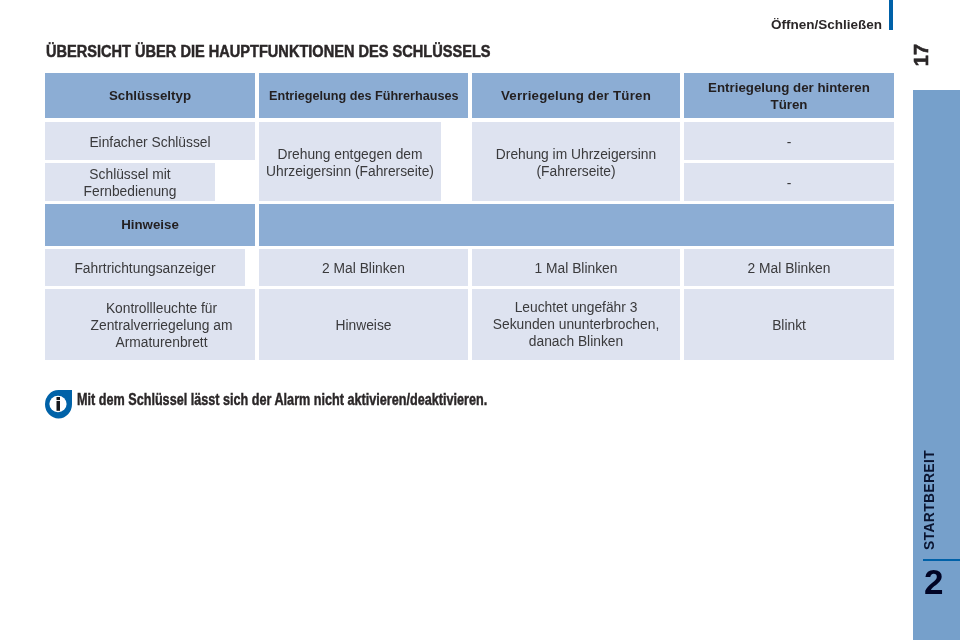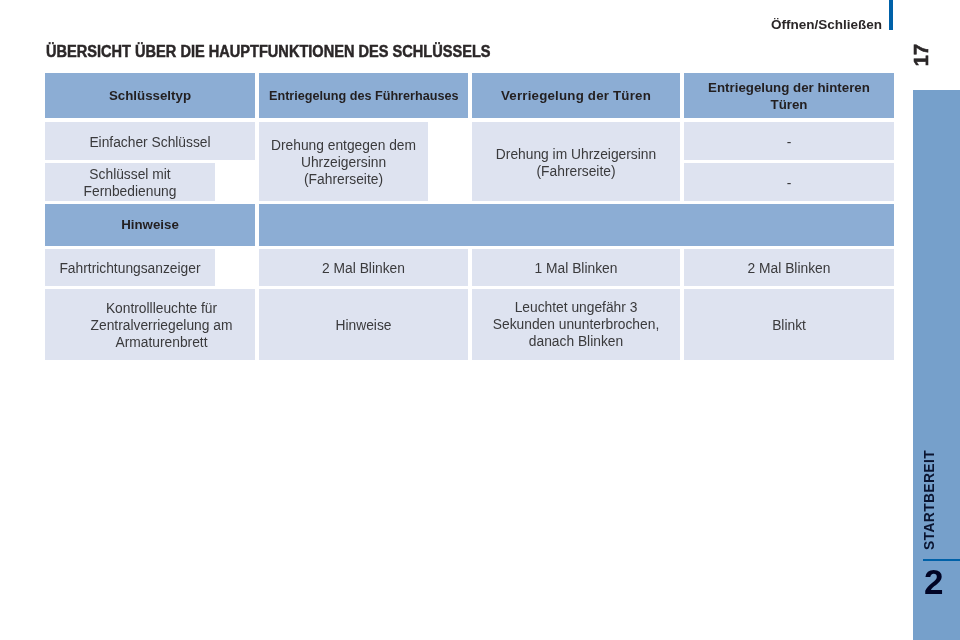--- a/index.html
+++ b/index.html
@@ -71,41 +71,50 @@
       </div>
     <div class="cell hd" style="left:214px;top:0px;width:209px;height:45px;">
         <span class="nw sq" style="transform:scaleX(0.95)">Entriegelung des Führerhauses</span>
       </div>
     <div class="cell hd" style="left:427px;top:0px;width:208px;height:45px;letter-spacing:0.2px;">
         <span class="nw">Verriegelung der Türen</span>
       </div>
     <div class="cell hd" style="left:639px;top:0px;width:210px;height:45px;line-height:17px;">Entriegelung der hinteren Türen</div>
 
     <div class="cell bd" style="left:0px;top:49px;width:210px;height:38px;">Einfacher Schlüssel</div>
-    <div class="cell bd" style="left:214px;top:49px;width:169px;height:79px;">Drehung entgegen dem Uhrzeigersinn (Fahrerseite)</div>
+    <div class="cell bd" style="left:214px;top:49px;width:182px;height:79px;">Drehung entgegen dem Uhrzeigersinn (Fahrerseite)</div>
     <div class="cell bd" style="left:427px;top:49px;width:208px;height:79px;">Drehung im Uhrzeigersinn (Fahrerseite)</div>
     <div class="cell bd" style="left:639px;top:49px;width:210px;height:38px;">-</div>
 
     <div class="cell bd" style="left:0px;top:90px;width:170px;height:38px;">Schlüssel mit Fernbedienung</div>
     <div class="cell bd" style="left:639px;top:90px;width:210px;height:38px;">-</div>
 
     <div class="cell hd" style="left:0px;top:131px;width:210px;height:42px;">Hinweise</div>
     <div class="cell hd" style="left:214px;top:131px;width:635px;height:42px;"></div>
 
-    <div class="cell bd" style="left:0px;top:176px;width:170px;height:37px;">Fahrtrichtungsanzeiger</div>
+    <div class="cell bd" style="left:0px;top:176px;width:200px;height:37px;">Fahrtrichtungsanzeiger</div>
     <div class="cell bd" style="left:214px;top:176px;width:209px;height:37px;">2 Mal Blinken</div>
     <div class="cell bd" style="left:427px;top:176px;width:208px;height:37px;">1 Mal Blinken</div>
     <div class="cell bd" style="left:639px;top:176px;width:210px;height:37px;">2 Mal Blinken</div>
 
     <div class="cell bd" style="left:0px;top:216px;width:210px;height:71px;padding-left:29px;">Kontrollleuchte für Zentralverriegelung am Armaturenbrett</div>
     <div class="cell bd" style="left:214px;top:216px;width:209px;height:71px;">Hinweise</div>
     <div class="cell bd" style="left:427px;top:216px;width:208px;height:71px;padding:0 15px;">Leuchtet ungefähr 3 Sekunden ununterbrochen, danach Blinken</div>
     <div class="cell bd" style="left:639px;top:216px;width:210px;height:71px;">Blinkt</div>
   </div>
 
+  <div class="note">
+    <svg class="note-ico" viewBox="0 0 27 28.5">
+      <path d="M13.5 0 L27 0 L27 14.2 A13.5 14.25 0 1 1 13.5 0 Z" fill="#0062a8"></path>
+      <ellipse cx="13.0" cy="14.0" rx="8.6" ry="8.3" fill="#ffffff"></ellipse>
+      <rect x="11.5" y="7.0" width="3.5" height="3.1" fill="#17181c"></rect>
+      <rect x="11.5" y="11.0" width="3.5" height="9.8" fill="#17181c"></rect>
+    </svg>
+    <div class="note-txt">Mit dem Schlüssel lässt sich der Alarm nicht aktivieren/deaktivieren.</div>
+  </div>
 
   <div class="side">
     <div class="side-label">STARTBEREIT</div>
     <div class="side-line"></div>
     <div class="side-num">2</div>
   </div>
 
   <div class="wm"><span>carmanualsonline</span><span class="tld">.info</span></div>
 
 </div>

